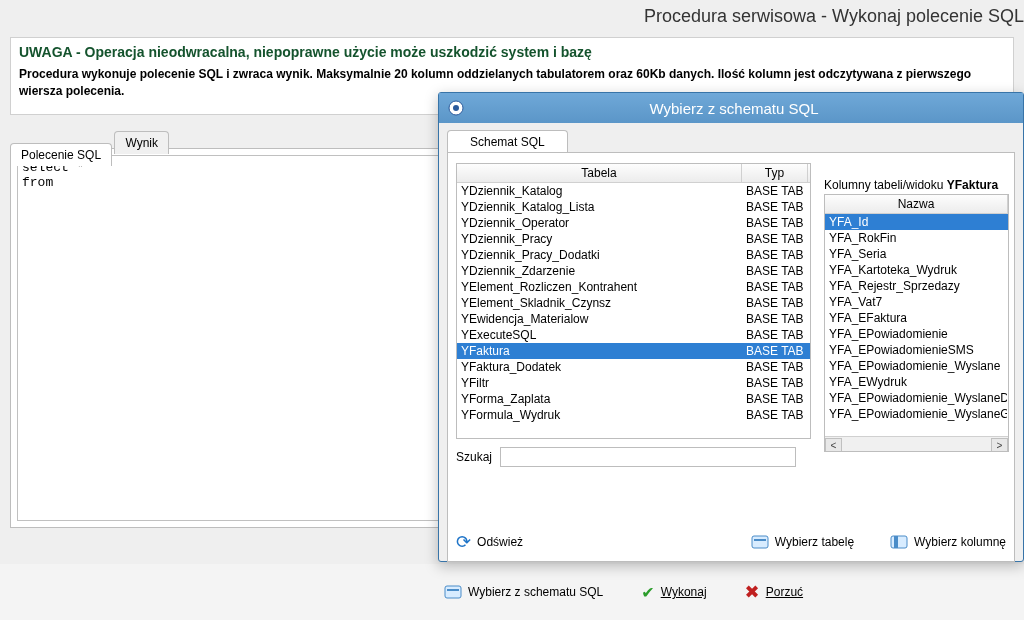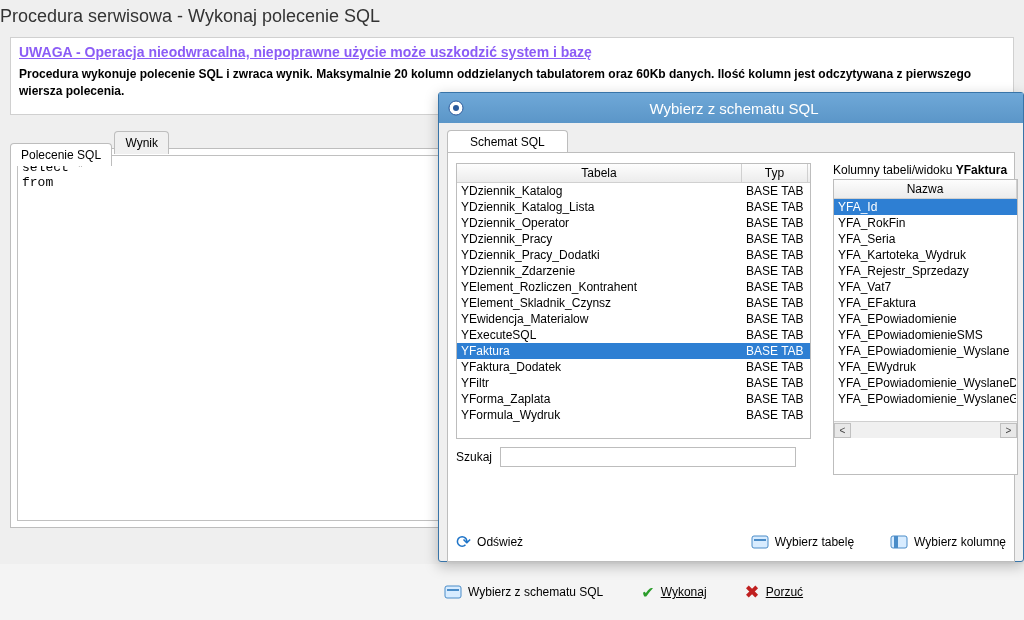--- a/index.html
+++ b/index.html
@@ -4,29 +4,29 @@
 <style>
   * { box-sizing: border-box; margin: 0; padding: 0; font-family: Tahoma, Arial, sans-serif; font-size: 12px; }
   body { background: #e8e8e8; width: 1024px; height: 620px; overflow: hidden; position: relative; }
 
   
   .main-window {
     position: absolute; left: 0; top: 0; width: 1024px; height: 620px;
     background: #efefef;
   }
   .main-title {
-    text-align: left; font-size: 18px; color: #333; padding: 6px 0 10px 0;
+    text-align: right; font-size: 18px; color: #333; padding: 6px 0 10px 0;
   }
   .warning-box {
     margin: 0 10px 10px 10px;
     background: #fff;
     border: 1px solid #d0d0d0;
     padding: 6px 8px 14px 8px;
   }
-  .warning-title { color: #8b5cf6; font-weight: bold; font-size: 14px; text-decoration: underline; }
+  .warning-title { color: #14532d; font-weight: bold; font-size: 14px; }
   .warning-text { color: #000; font-weight: bold; margin-top: 6px; line-height: 1.4; }
 
   .tabs {
     margin: 6px 10px 0 10px;
   }
   .tab {
     display: inline-block;
     background: #fff;
     border: 1px solid #bdbdbd;
     border-bottom: none;
@@ -101,21 +101,21 @@
     position: relative; top: 1px;
   }
   .dialog-content {
     background: #fff;
     border: 1px solid #bdbdbd;
     padding: 10px 8px;
     height: 410px;
     position: relative;
   }
 
-  .columns-row { display: flex; gap: 22px; }
+  .columns-row { display: flex; gap: 13px; align-items: center; }
 
   .listbox {
     border: 1px solid #bdbdbd;
     background: #fff;
     height: 276px;
     overflow: hidden;
     position: relative;
   }
   .listbox.left { width: 355px; }
   .listbox.right { width: 185px; }
@@ -331,21 +331,21 @@
           <div class="search-row">
             <span>Szukaj</span>
             <input class="search-input" type="text" style="">
           </div>
         </div>
 
         <div style="width:185px;">
           <div class="col-label">
             <span>Kolumny tabeli/widoku</span>&nbsp;<b>YFaktura</b>
           </div>
-          <div class="listbox right" style="height:296px;">
+          <div class="listbox right" style="height:258px;">
             <div class="list-header-row">
               <div class="list-header right-c1">Nazwa</div>
             </div>
             <div class="list-body" id="columns-body" style="height:222px;">
                 <div class="list-row selected">
                   <div class="list-cell right-c1">YFA_Id</div>
                 </div>
                 <div class="list-row">
                   <div class="list-cell right-c1">YFA_RokFin</div>
                 </div>

